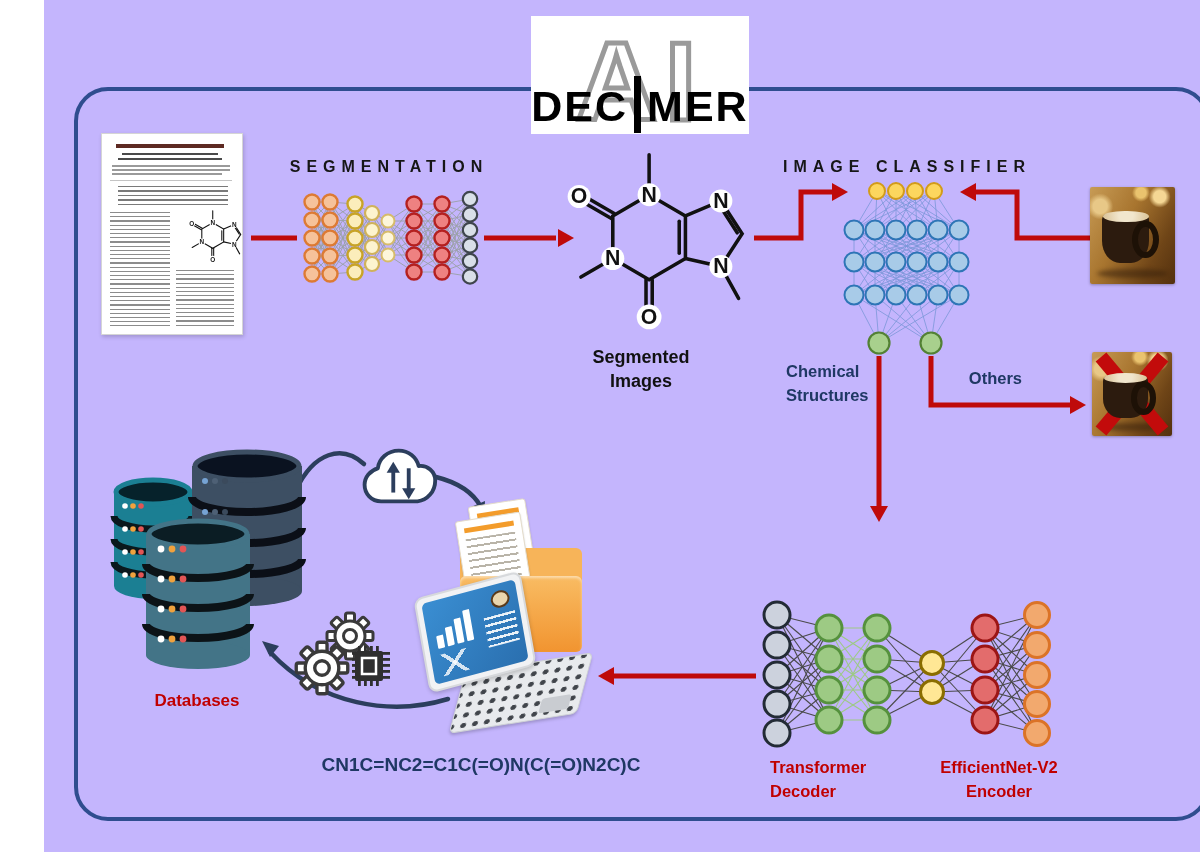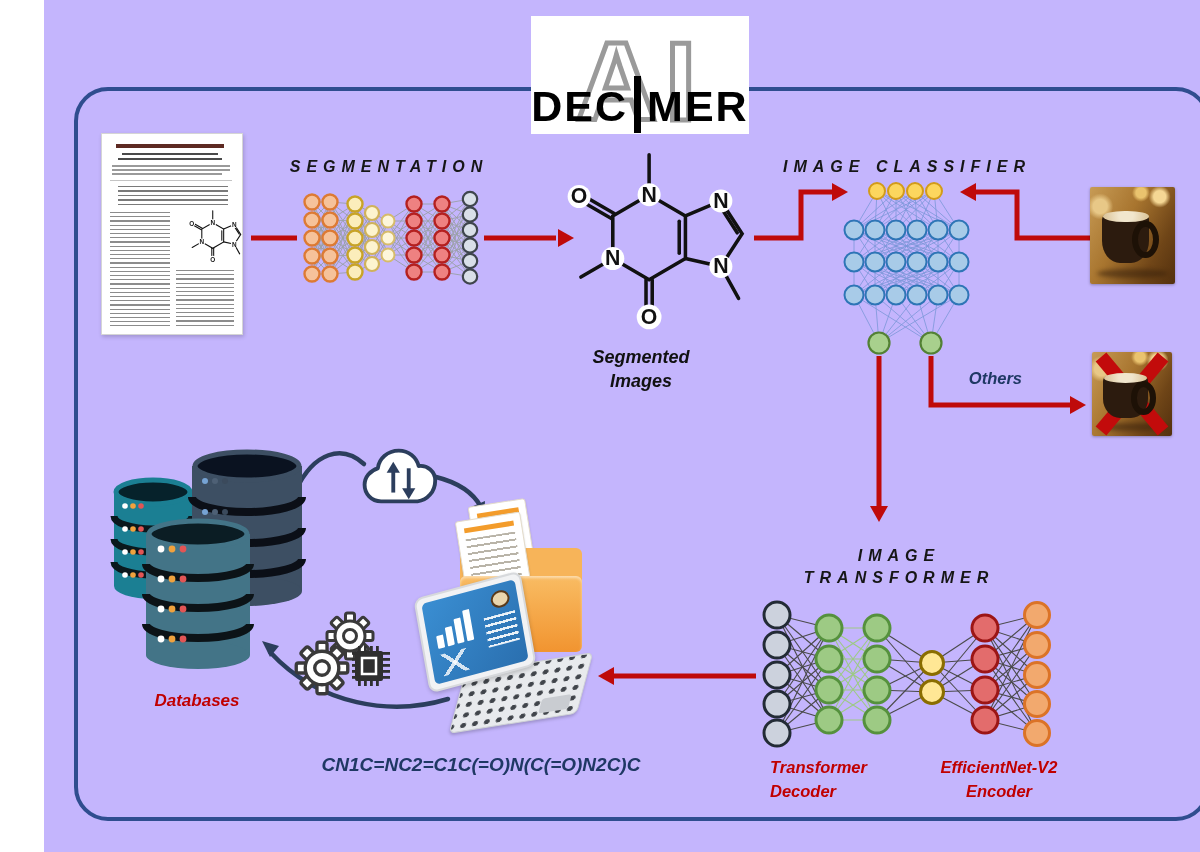--- a/index.html
+++ b/index.html
@@ -3,21 +3,21 @@
 <meta charset="utf-8">
 <style>
   html,body{margin:0;padding:0;background:#fff;}
   #canvas{position:relative;width:1200px;height:852px;background:#c4b5fd;overflow:hidden;
           font-family:"Liberation Sans",sans-serif;margin-left:44px;}
   .frame{position:absolute;left:30px;top:87px;width:1128px;height:726px;
          border:4px solid #2f4d8f;border-radius:34px;}
   #connectors{position:absolute;left:0;top:0;width:1200px;height:852px;pointer-events:none;}
   .abs{position:absolute;}
   .net{position:absolute;}
-  .lbl{position:absolute;font-weight:bold;text-align:center;line-height:1.35;font-style:italic;}
+  .lbl{position:absolute;font-weight:bold;text-align:center;line-height:1.35;}
   .black{color:#111;}
   .navy{color:#1f3864;}
   .redtx{color:#c00000;}
   .heading{font-size:16px;letter-spacing:6px;white-space:nowrap;color:#161616;}
   
   .logo{position:absolute;left:487px;top:16px;width:218px;height:118px;background:#fff;z-index:3;}
   .logo-ai{position:absolute;left:0;top:0;width:218px;height:118px;}
   .logo-front{position:absolute;left:0;right:0;top:60px;text-align:center;font-size:43px;
               font-weight:800;letter-spacing:2px;color:#000;white-space:nowrap;}
   .logo-bar{display:inline-block;width:7px;height:57px;background:#000;margin:0 6px;
@@ -494,41 +494,41 @@
       <circle cx="120" cy="84" r="9.5" fill="#a8cbe8" stroke="#2e75b6" stroke-width="2"></circle>
       <circle cx="15" cy="117" r="9.5" fill="#a8cbe8" stroke="#2e75b6" stroke-width="2"></circle>
       <circle cx="36" cy="117" r="9.5" fill="#a8cbe8" stroke="#2e75b6" stroke-width="2"></circle>
       <circle cx="57" cy="117" r="9.5" fill="#a8cbe8" stroke="#2e75b6" stroke-width="2"></circle>
       <circle cx="78" cy="117" r="9.5" fill="#a8cbe8" stroke="#2e75b6" stroke-width="2"></circle>
       <circle cx="99" cy="117" r="9.5" fill="#a8cbe8" stroke="#2e75b6" stroke-width="2"></circle>
       <circle cx="120" cy="117" r="9.5" fill="#a8cbe8" stroke="#2e75b6" stroke-width="2"></circle>
       <circle cx="40" cy="165" r="10.5" fill="#a8d08d" stroke="#538135" stroke-width="2.2"></circle>
       <circle cx="92" cy="165" r="10.5" fill="#a8d08d" stroke="#538135" stroke-width="2.2"></circle>
     </svg>
+  <div class="lbl navy" style="left:742px;top:360px;width:92px;font-size:16.5px;text-align:left;line-height:1.45">
+    <div>Chemical</div>
+    <div>Structures</div>
+  </div>
   <div class="lbl navy" style="left:908px;top:367px;width:70px;font-size:16.5px;text-align:right">Others</div>
 
   <div class="cup-photo" style="left:1046px;top:187px;width:85px;height:97px">
     <div class="cupshadow"></div>
     <div class="mugbody"></div>
   </div>
   <div class="cup-photo" style="left:1048px;top:352px;width:80px;height:84px">
     <div class="cupshadow"></div>
     <div class="mugbody"></div>
     <svg class="xmark" width="80" height="84" viewBox="0 0 80 84">
       <g stroke="#c20b0b" stroke-width="14">
         <line x1="9" y1="5" x2="71" y2="79"></line>
         <line x1="71" y1="5" x2="9" y2="79"></line>
       </g>
     </svg>
   </div>
 
-  <div class="lbl heading" style="left:735px;top:545px;width:240px;line-height:1.4">
-    <div>IMAGE</div>
-    <div>TRANSFORMER</div>
-  </div>
   <svg class="net" style="left:715px;top:598px" width="295" height="150" viewBox="0 0 295 150">
       <line x1="18" y1="17" x2="70" y2="30" stroke="#4a4a4a" stroke-width="1.1"></line>
       <line x1="18" y1="17" x2="70" y2="61" stroke="#4a4a4a" stroke-width="1.1"></line>
       <line x1="18" y1="17" x2="70" y2="92" stroke="#4a4a4a" stroke-width="1.1"></line>
       <line x1="18" y1="17" x2="70" y2="122" stroke="#4a4a4a" stroke-width="1.1"></line>
       <line x1="18" y1="47" x2="70" y2="30" stroke="#4a4a4a" stroke-width="1.1"></line>
       <line x1="18" y1="47" x2="70" y2="61" stroke="#4a4a4a" stroke-width="1.1"></line>
       <line x1="18" y1="47" x2="70" y2="92" stroke="#4a4a4a" stroke-width="1.1"></line>
       <line x1="18" y1="47" x2="70" y2="122" stroke="#4a4a4a" stroke-width="1.1"></line>
       <line x1="18" y1="77" x2="70" y2="30" stroke="#4a4a4a" stroke-width="1.1"></line>

